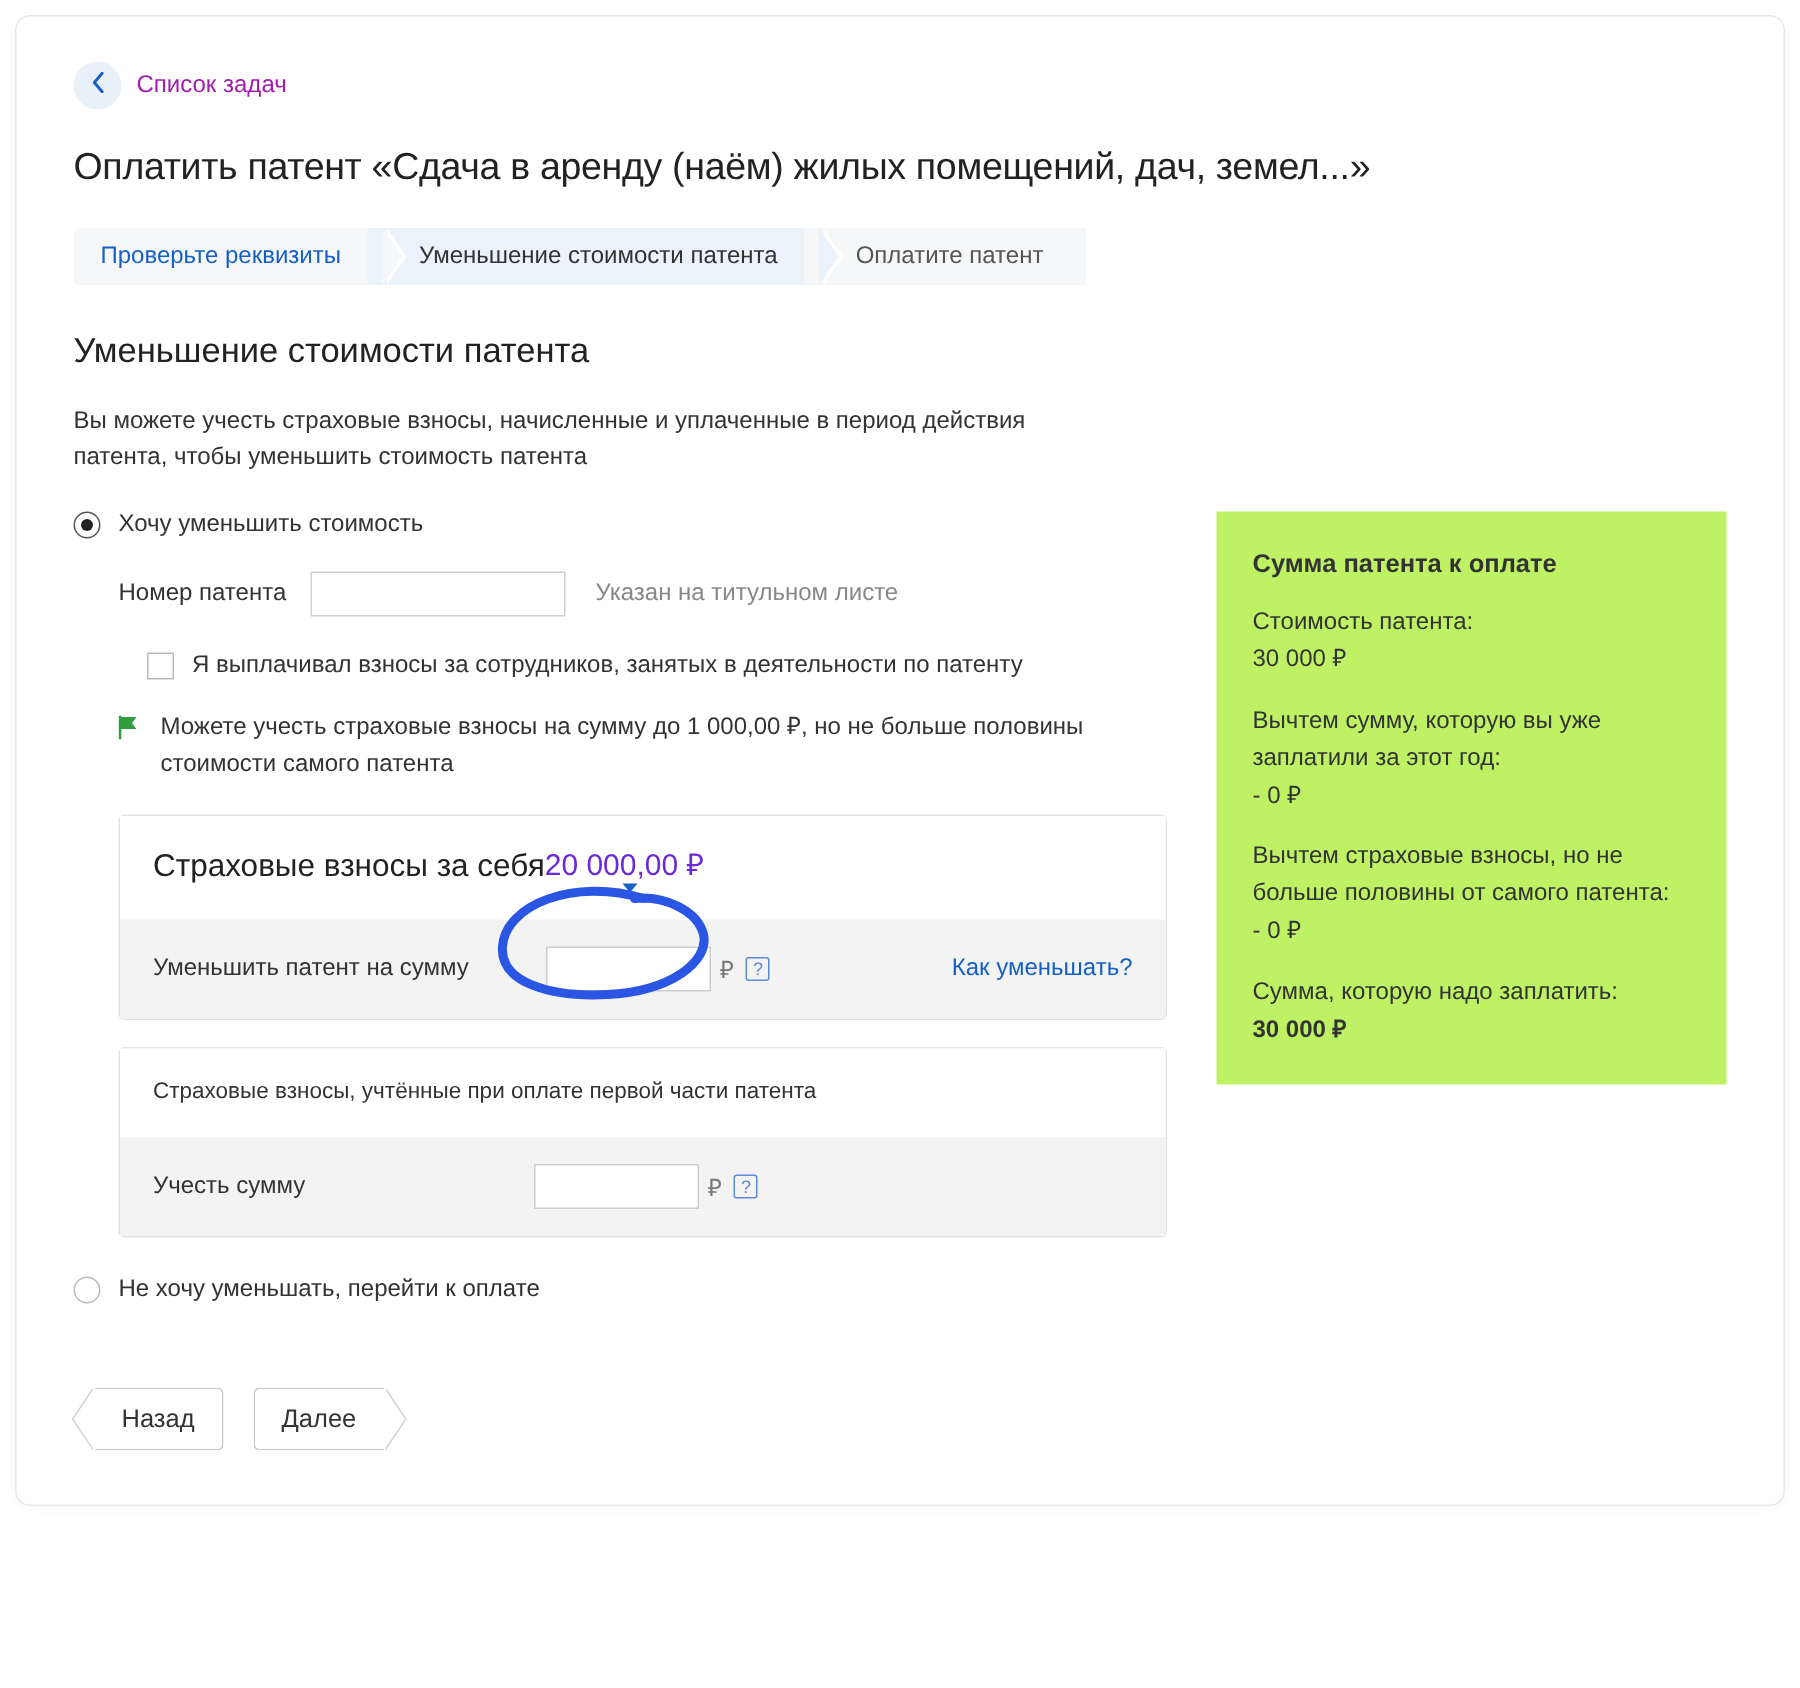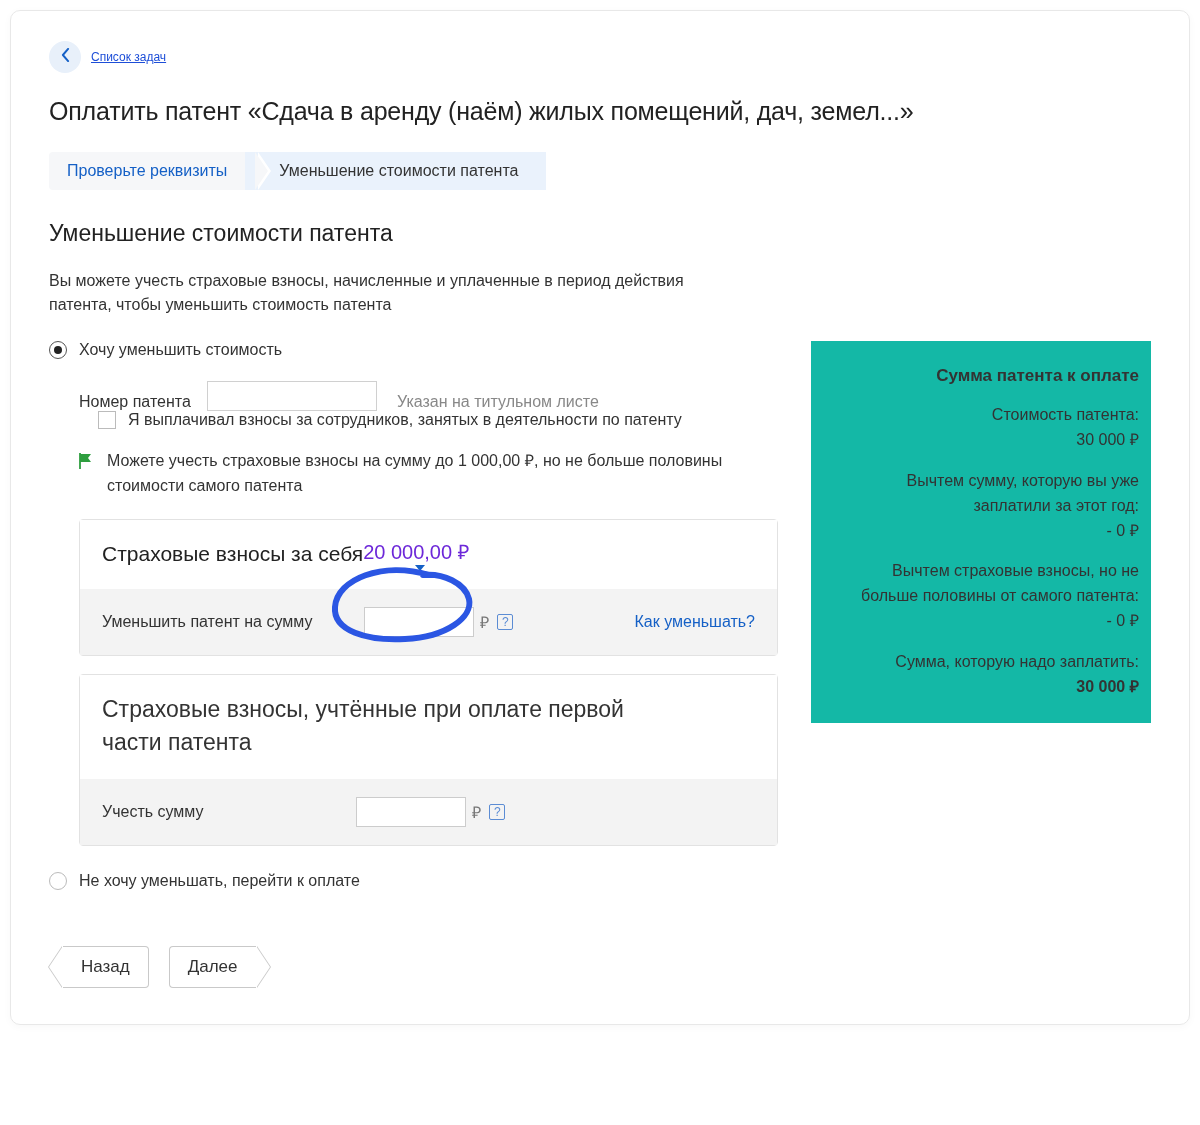--- a/index.html
+++ b/index.html
@@ -18,21 +18,21 @@
     box-shadow: 0 2px 8px rgba(0,0,0,0.03);
   }
   .back-row { display: flex; align-items: center; margin-bottom: 24px; }
   .back-circle {
     width: 32px; height: 32px; border-radius: 50%;
     background: #e8f0fa; display: flex; align-items: center; justify-content: center;
     margin-right: 10px;
     cursor: pointer;
   }
   .back-circle svg { width: 9px; height: 14px; }
-  .back-link { color: #1d4ed8; font-size: 12px; cursor: pointer; text-decoration: underline; }
+  .back-link { color: #a21caf; font-size: 16px; cursor: pointer; }
   h1.page-title { font-size: 25px; font-weight: 400; color: #222; margin-bottom: 26px; letter-spacing: -0.2px; }
   .breadcrumb { display: flex; margin-bottom: 30px; }
   .crumb {
     position: relative;
     height: 38px;
     line-height: 38px;
     padding: 0 28px 0 34px;
     font-size: 16px;
     background: #f6f7f9;
     color: #555;
@@ -72,21 +72,21 @@
     border: 1.5px solid #555; margin-right: 12px;
     display: flex; align-items: center; justify-content: center;
     flex-shrink: 0;
   }
   .radio-row .rb.checked::after {
     content: ""; width: 8px; height: 8px; background: #222; border-radius: 50%;
   }
   .radio-row .rb.unchecked { border-color: #bbb; }
 
   .indent-block { margin-left: 30px; }
-  .field-row { display: flex; align-items: flex-end; }
+  .field-row { display: flex; align-items: center; margin-bottom: 24px; }
   .field-label { width: 128px; font-size: 16px; color: #333; }
   .txt-input {
     width: 170px; height: 30px; border: 1px solid #d0d0d0;
     background: #fff; padding: 0 8px; font-size: 15px;
     margin-right: 20px;
   }
   .field-hint { color: #888; font-size: 16px; }
 
   .chk-row { display: flex; align-items: center; margin-bottom: 20px; cursor: pointer; padding-left: 19px; }
   .chk {
@@ -129,25 +129,25 @@
     color: #5b8cd4; font-size: 12px; line-height: 14px; text-align: center;
     cursor: pointer; display: inline-block;
   }
   .reduce-link { color: #1560c6; font-size: 16px; margin-left: auto; cursor: pointer; }
   .circle-highlight {
     position: absolute; pointer-events: none;
     left: 243px; top: -24px; width: 162px; height: 82px;
   }
 
   .panel-head.tall { padding: 18px 22px 20px 22px; }
-  .panel-title-multiline { font-size: 23px; line-height: 1.45; max-width: 560px; }
+  .panel-title-multiline { font-size: 15px; line-height: 1.45; max-width: 560px; }
 
   .summary-box {
-    background: #14b8a6; padding: 22px 12px 24px 24px;
-    font-size: 16px; color: #333; line-height: 1.55; text-align: right;
+    background: #bef264; padding: 22px 35px 24px 24px;
+    font-size: 16px; color: #333; line-height: 1.55;
   }
   .summary-title { font-weight: 600; margin-bottom: 14px; font-size: 17px; }
   .summary-block { margin-bottom: 16px; }
   .summary-block:last-child { margin-bottom: 0; }
   .summary-strong { font-weight: 600; }
 
   .footer-btns { display: flex; gap: 20px; margin-top: 56px; }
   .arrow-btn {
     position: relative; height: 42px; line-height: 42px;
     padding: 0 18px; font-size: 17px; color: #333;
@@ -192,20 +192,21 @@
       </span>
     </div>
     <span class="back-link">Список задач</span>
   </div>
 
   <h1 class="page-title">Оплатить патент «Сдача в аренду (наём) жилых помещений, дач, земел...»</h1>
 
   <div class="breadcrumb">
     <div class="crumb completed">Проверьте реквизиты</div>
     <div class="crumb active">Уменьшение стоимости патента</div>
+    <div class="crumb">Оплатите патент</div>
   </div>
 
   <h2 class="section-title">Уменьшение стоимости патента</h2>
   <p class="section-desc">Вы можете учесть страховые взносы, начисленные и уплаченные в период действия патента, чтобы уменьшить стоимость патента</p>
 
   <div class="cols">
     <div class="left">
 
       <div class="radio-row">
         <span class="rb checked"></span>

